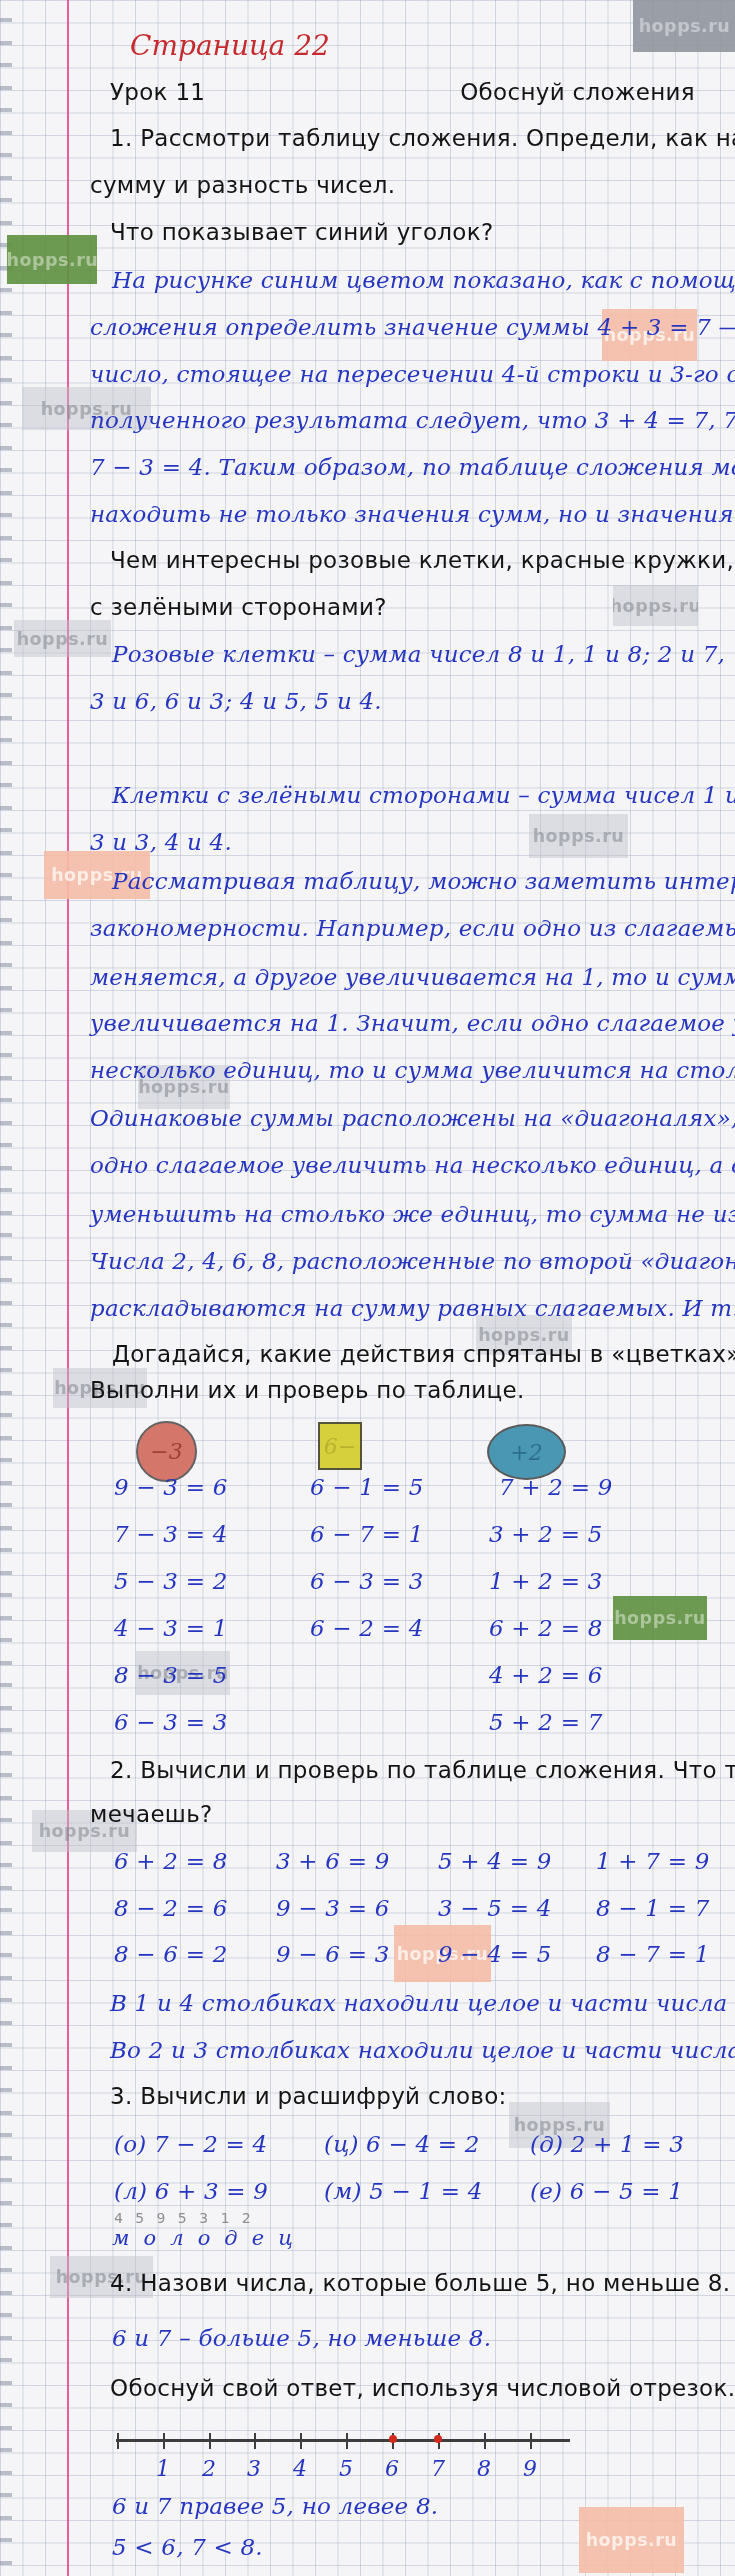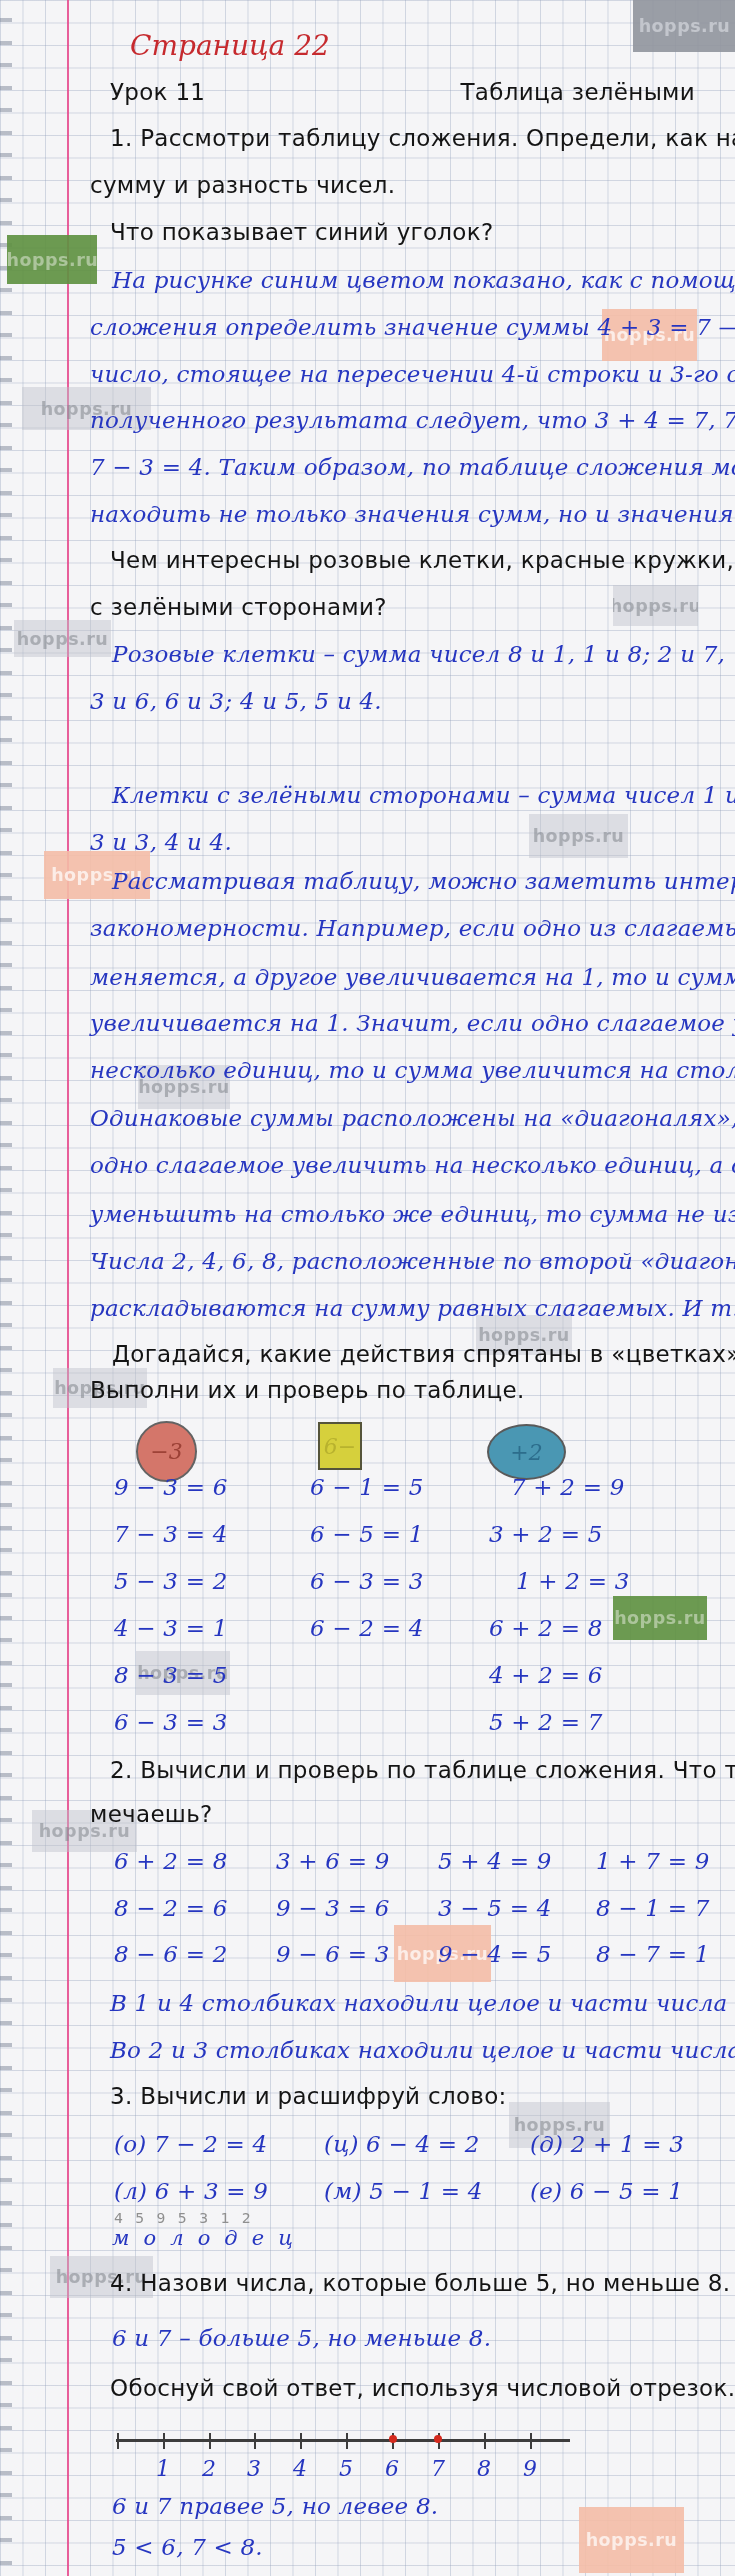--- a/index.html
+++ b/index.html
@@ -95,21 +95,21 @@
     </div>
   <div class="wm wm-light" style="left:50px;top:2256px;width:103px;height:42px">
       <span>hopps.ru</span>
     </div>
   <div class="wm wm-pink" style="left:579px;top:2507px;width:105px;height:66px">
       <span>hopps.ru</span>
     </div>
 
   <div class="red" style="left:110px;top:29px">Страница 22</div>
   <div class="bk" style="left:110px;top:79px">Урок 11</div>
-  <div class="bk right" style="left:368px;top:79px;width:327px">Таблица зелёными</div>
+  <div class="bk right" style="left:368px;top:79px;width:327px">Обоснуй сложения</div>
 
   <div class="bk" style="left:110px;top:125px">1. Рассмотри таблицу сложения. Определи, как найти</div>
   <div class="bk" style="left:90px;top:172px">сумму и разность чисел.</div>
   <div class="bk" style="left:110px;top:219px">Что показывает синий уголок?</div>
 
   <div class="bl" style="left:112px;top:267px">На рисунке синим цветом показано, как с помощью таблицы</div>
   <div class="bl" style="left:90px;top:314px">сложения определить значение суммы 4 + 3 = 7 — найти</div>
   <div class="bl" style="left:90px;top:361px">число, стоящее на пересечении 4-й строки и 3-го столбца. Из</div>
   <div class="bl" style="left:90px;top:407px">полученного результата следует, что 3 + 4 = 7, 7 − 4 = 3,</div>
   <div class="bl" style="left:90px;top:454px">7 − 3 = 4. Таким образом, по таблице сложения можно</div>
@@ -148,27 +148,27 @@
     </div>
 
   <div class="bl" style="left:114px;top:1474px">9 − 3 = 6</div>
   <div class="bl" style="left:114px;top:1521px">7 − 3 = 4</div>
   <div class="bl" style="left:114px;top:1568px">5 − 3 = 2</div>
   <div class="bl" style="left:114px;top:1615px">4 − 3 = 1</div>
   <div class="bl" style="left:114px;top:1662px">8 − 3 = 5</div>
   <div class="bl" style="left:114px;top:1709px">6 − 3 = 3</div>
 
   <div class="bl" style="left:310px;top:1474px">6 − 1 = 5</div>
-  <div class="bl" style="left:310px;top:1521px">6 − 5 = 1</div>
+  <div class="bl" style="left:310px;top:1521px">6 − 7 = 1</div>
   <div class="bl" style="left:310px;top:1568px">6 − 3 = 3</div>
   <div class="bl" style="left:310px;top:1615px">6 − 2 = 4</div>
 
-  <div class="bl" style="left:511px;top:1474px">7 + 2 = 9</div>
+  <div class="bl" style="left:499px;top:1474px">7 + 2 = 9</div>
   <div class="bl" style="left:489px;top:1521px">3 + 2 = 5</div>
-  <div class="bl" style="left:516px;top:1568px">1 + 2 = 3</div>
+  <div class="bl" style="left:489px;top:1568px">1 + 2 = 3</div>
   <div class="bl" style="left:489px;top:1615px">6 + 2 = 8</div>
   <div class="bl" style="left:489px;top:1662px">4 + 2 = 6</div>
   <div class="bl" style="left:489px;top:1709px">5 + 2 = 7</div>
 
   <div class="bk" style="left:110px;top:1757px">2. Вычисли и проверь по таблице сложения. Что ты за-</div>
   <div class="bk" style="left:90px;top:1801px">мечаешь?</div>
 
   <div class="bl" style="left:114px;top:1848px">6 + 2 = 8</div>
   <div class="bl" style="left:276px;top:1848px">3 + 6 = 9</div>
   <div class="bl" style="left:438px;top:1848px">5 + 4 = 9</div>

